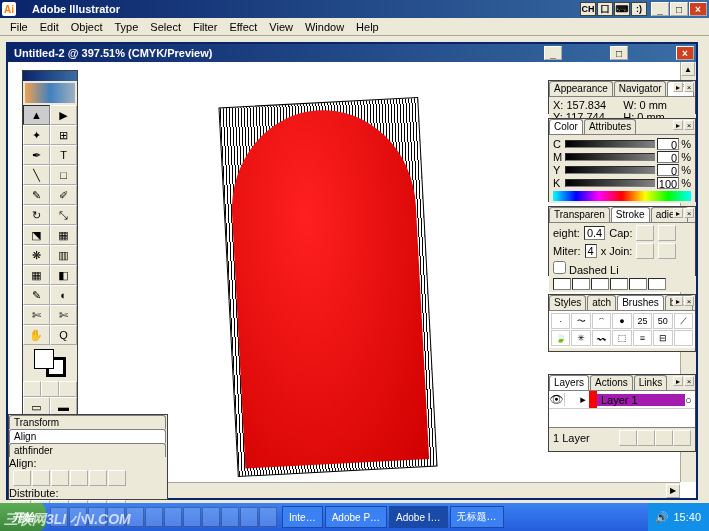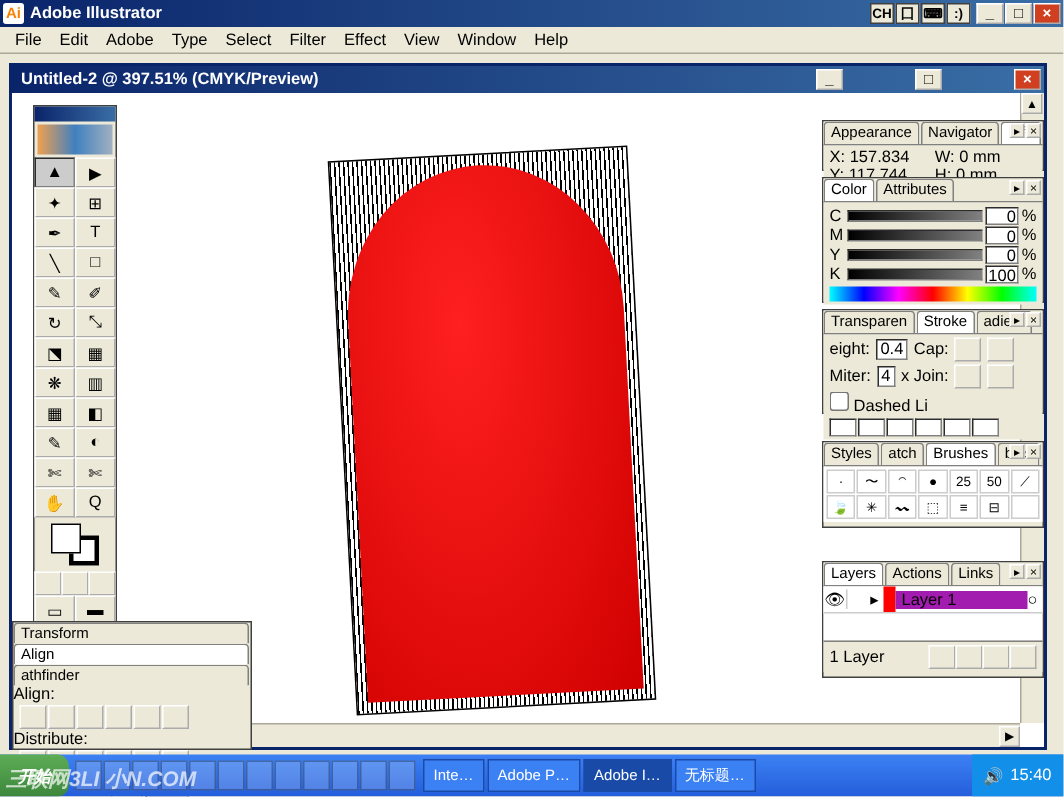--- a/index.html
+++ b/index.html
@@ -1,20 +1,20 @@
 <!DOCTYPE html>
 <html><head>
 <meta charset="utf-8">
 <style>
 * { box-sizing: border-box; margin: 0; padding: 0; font-family: "Microsoft Sans Serif", Tahoma, sans-serif; font-size: 11px; }
 body { background: #ece9d8; width: 709px; height: 531px; overflow: hidden; position: relative; }
 
 
 .titlebar { background: linear-gradient(to right, #0a246a, #3a6ea5); height: 18px; display: flex; align-items: center; padding: 0 2px; color: #fff; font-weight: bold; }
-.titlebar .logo { width: 14px; height: 14px; background: #fff; margin-right: 4px; border-radius: 2px; display: flex; align-items: center; justify-content: center; color: #ff7f00; font-size: 10px; }
+.titlebar .logo { width: 14px; height: 14px; background: #fff; margin-right: 16px; border-radius: 2px; display: flex; align-items: center; justify-content: center; color: #ff7f00; font-size: 10px; }
 .titlebar .title { flex: 1; }
 .titlebar .ctrls { display: flex; gap: 1px; }
 .ime { display: flex; gap: 1px; margin-right: 4px; }
 .ime span { width: 16px; height: 14px; background: #ece9d8; border: 1px solid #404040; font-size: 9px; display: flex; align-items: center; justify-content: center; color: #000; }
 .winbtn { width: 18px; height: 14px; background: #ece9d8; border: 1px outset #fff; font-size: 10px; display: flex; align-items: center; justify-content: center; color: #000; }
 .winbtn.close { background: #d04020; color: #fff; }
 
 
 .menubar { background: #ece9d8; height: 18px; display: flex; align-items: center; padding: 0 4px; border-bottom: 1px solid #aca899; }
 .menubar span { padding: 2px 6px; cursor: default; }
@@ -111,21 +111,21 @@
   <div class="ctrls">
     <div class="winbtn">_</div>
     <div class="winbtn">□</div>
     <div class="winbtn close">×</div>
   </div>
 </div>
 
 <div class="menubar">
   <span>File</span>
   <span>Edit</span>
-  <span>Adobe</span>
+  <span>Object</span>
   <span>Type</span>
   <span>Select</span>
   <span>Filter</span>
   <span>Effect</span>
   <span>View</span>
   <span>Window</span>
   <span>Help</span>
 </div>
 
 <div class="docwin">

